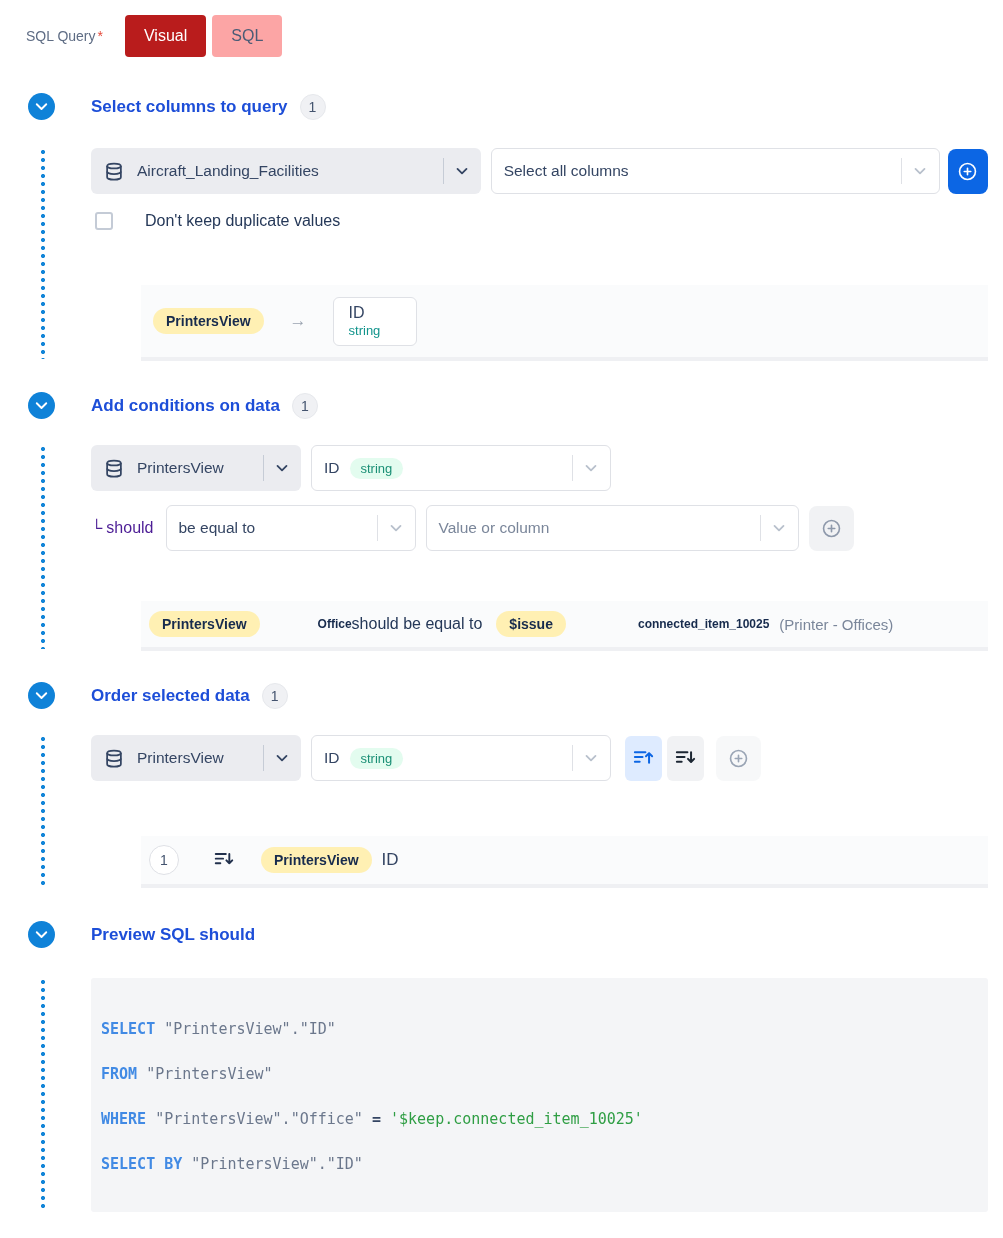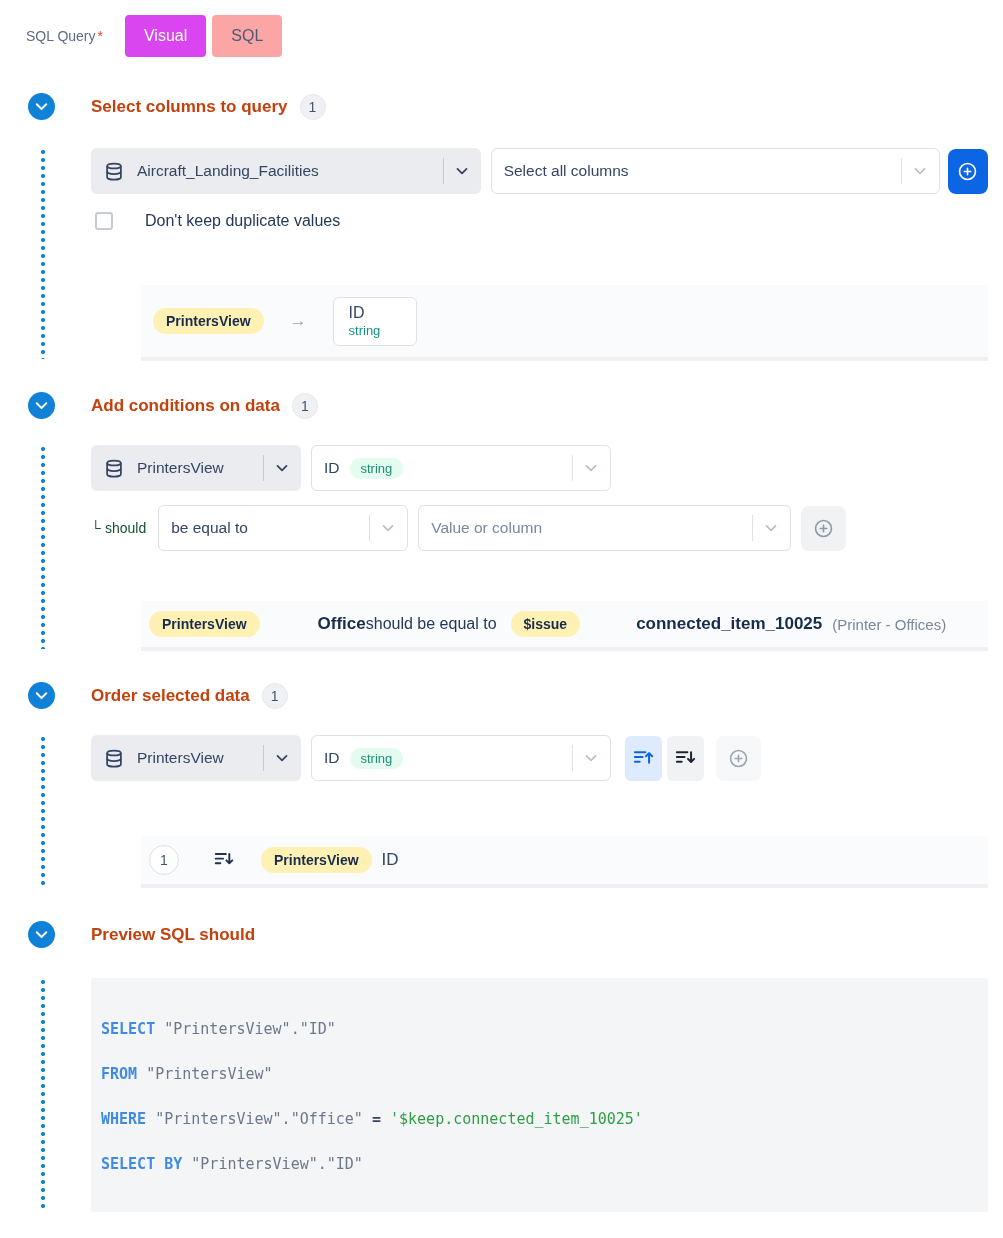--- a/index.html
+++ b/index.html
@@ -11,29 +11,29 @@
   }
   .page { position: relative; width: 1003px; height: 1238px; }
 
   
   .topbar { display: flex; align-items: center; padding: 15px 0 0 26px; }
   .field-label { font-size: 14px; color: #5e6c84; }
   .req { color: #e5493a; margin-left: 2px; }
   .tabs { display: flex; margin-left: 22px; }
   .tab { height: 42px; padding: 0 19px; display: flex; align-items: center;
          font-size: 16px; border-radius: 4px; cursor: pointer; }
-  .tab.active { background: #d946ef; color: #ffffff; }
+  .tab.active { background: #b91c1c; color: #ffffff; }
   .tab.inactive { background: #fca5a5; color: #4a5b76; margin-left: 6px; }
 
   
   .sec-header { display: flex; align-items: center; margin-left: 28px; }
   .collapse-btn { width: 27px; height: 27px; border-radius: 50%;
     background: #0f82d8; display: flex; align-items: center; justify-content: center;
     cursor: pointer; flex: 0 0 auto; }
-  .sec-title { margin-left: 36px; font-size: 17px; font-weight: 700; color: #c2410c; }
+  .sec-title { margin-left: 36px; font-size: 17px; font-weight: 700; color: #1d4ed8; }
   .badge { margin-left: 12px; width: 26px; height: 26px; border-radius: 50%;
     background: #f0f1f4; border: 1px solid #e6e8ec; color: #44546f;
     font-size: 14px; display: flex; align-items: center; justify-content: center; }
 
   .sec-body { position: relative; margin: 28px 15px 0 91px; }
   .rail { position: absolute; left: -50px; top: 2px; bottom: 2px; width: 4px;
     background-image: radial-gradient(circle at 2px 2px, #1285d8 1.8px, rgba(18,133,216,0) 2.3px);
     background-size: 4px 8px; background-repeat: repeat-y; }
 
   
@@ -72,30 +72,30 @@
   .pill-y { background: #fff0b3; color: #172b4d; font-weight: 700; font-size: 14px;
     padding: 5px 13px; border-radius: 13px; white-space: nowrap; }
   .pill-g { background: #e3fcef; color: #1a8f75; font-size: 13px;
     padding: 3px 11px; border-radius: 11px; margin-left: 10px; }
   .arrow { color: #9aa3b0; font-size: 17px; margin: 0 26px; }
   .type-card { background: #fff; border: 1px solid #dfe1e6; border-radius: 6px;
     padding: 6px 15px 7px; min-width: 84px; }
   .type-card .cname { font-size: 16px; color: #344563; }
   .type-card .ctype { font-size: 13px; color: #12948c; margin-top: 1px; }
 
-  .sum-bold { font-weight: 700; font-size: 17px; color: #172b4d; padding-left: 44px; }
+  .sum-bold { font-weight: 700; font-size: 12px; color: #172b4d; padding-left: 44px; }
   .sum-text { font-size: 16px; color: #253858; }
   .sum-note { font-size: 15px; color: #7a869a; }
 
   .num-circle { width: 30px; height: 30px; border-radius: 50%; background: #fff;
     border: 1px solid #dfe1e6; color: #44546f; font-size: 14px;
     display: flex; align-items: center; justify-content: center; }
 
   
-  .connector { font-size: 14px; color: #14532d; margin-right: 12px; white-space: nowrap; }
+  .connector { font-size: 16px; color: #4c1d95; margin-right: 12px; white-space: nowrap; }
   .connector .glyph { font-weight: 700; margin-right: 4px; }
 
   
   .code-block { background: #f4f5f7; border-radius: 3px; padding: 29px 10px 25px;
     font-family: "DejaVu Sans Mono", monospace; font-size: 15px; }
   .code-line { line-height: 45px; white-space: pre; }
   .tk-kw { color: #418ae4; font-weight: 700; }
   .tk-str { color: #6b778c; }
   .tk-op { color: #344563; font-weight: 700; }
   .tk-val { color: #2f9e44; }
@@ -251,21 +251,21 @@
             <use href="#circplus" stroke="#8e99ab"></use>
           </svg>
       </button>
     </div>
 
     <div class="preview-row" style="margin-top:50px;height:50px;padding-left:8px">
       <span class="pill-y">PrintersView</span>
       <span class="sum-bold" style="margin-left:14px">Office</span>
       <span class="sum-text" style="">should be equal to</span>
       <span class="pill-y" style="margin-left:14px">$issue</span>
-      <span class="sum-bold" style="margin-left:12px">connected_item_10025</span>
+      <span class="sum-bold" style="margin-left:28px">connected_item_10025</span>
       <span class="sum-note" style="margin-left:10px">(Printer - Offices)</span>
     </div>
   </div>
 
   <div class="sec-header" style="margin-top:31px">
     <div class="collapse-btn">
       <svg width="19" height="19" viewBox="0 0 24 24">
           <use href="#chevdown" stroke="#ffffff"></use>
         </svg>
     </div>

